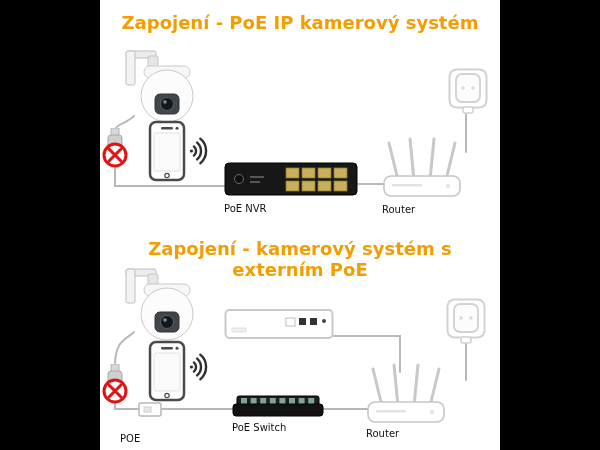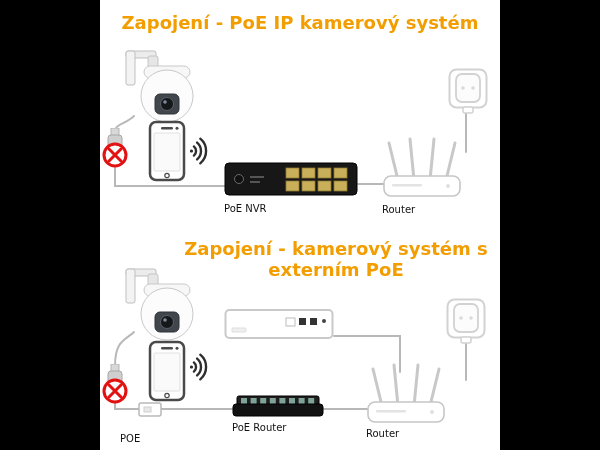--- a/index.html
+++ b/index.html
@@ -5,21 +5,21 @@
   html,body{margin:0;padding:0;}
   body{
     width:600px;height:450px;background:#000;
     font-family:"DejaVu Sans","Liberation Sans",sans-serif;
     position:relative;overflow:hidden;
   }
   .panel{position:absolute;left:100px;top:0;width:400px;height:450px;background:#fff;}
   .wires{position:absolute;left:0;top:0;width:400px;height:450px;pointer-events:none;}
   .title{position:absolute;left:0;width:100%;text-align:center;font-size:18px;font-weight:bold;color:#f29d00;}
   .t1{top:12px;}
-  .t2{top:238px;padding-left:36px;}
+  .t2{top:238px;}
   .dev{position:absolute;}
   .dev svg{display:block;width:100%;height:100%;}
   .lbl{position:absolute;text-align:left;font-size:10px;color:#111;}
   
   .camera1{left:22px;top:48px;width:80px;height:78px;}
   .conn1{left:2px;top:128px;width:26px;height:44px;}
   .phone1{left:48px;top:120px;width:38px;height:62px;}
   .wifi1{left:90px;top:136px;width:26px;height:30px;}
   .nvrb{left:124px;top:160px;width:134px;height:38px;}
   .router1{left:282px;top:134px;width:80px;height:64px;}
@@ -219,21 +219,21 @@
         <rect x="28.2" y="4" width="6" height="6"></rect>
           <rect x="37.8" y="4" width="6" height="6"></rect>
         <rect x="47.4" y="4" width="6" height="6"></rect>
           <rect x="57" y="4" width="6" height="6"></rect>
         <rect x="66.6" y="4" width="6" height="6"></rect>
           <rect x="76.2" y="4" width="6" height="6"></rect>
       </g>
       <rect x="1" y="10" width="90" height="12" rx="3" fill="#121212" stroke="#000"></rect>
     </svg>
   </div>
-  <div class="lbl lbl-switch">PoE Router</div>
+  <div class="lbl lbl-switch">PoE Switch</div>
 
   <div class="dev inj">
     <svg viewBox="0 0 24 15">
       <rect x="1" y="1" width="22" height="13" rx="2" fill="#ffffff" stroke="#b9b9b9" stroke-width="1.5"></rect>
       <rect x="6" y="5" width="7" height="5" fill="#e8e8e8" stroke="#cfcfcf"></rect>
     </svg>
   </div>
   <div class="lbl lbl-poe">POE</div>
 
   <div class="dev router2">

